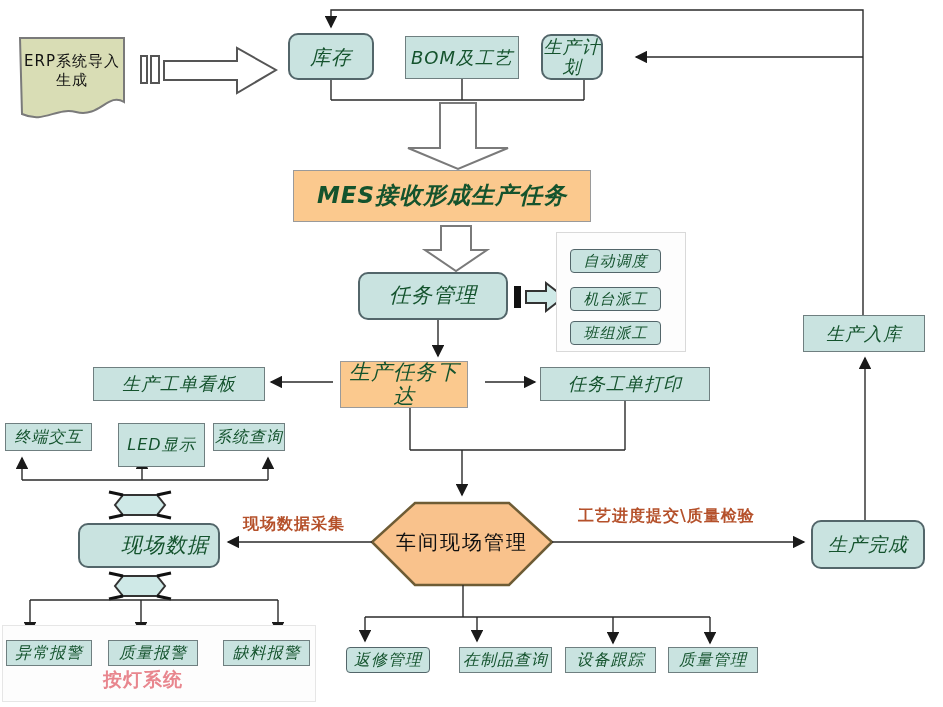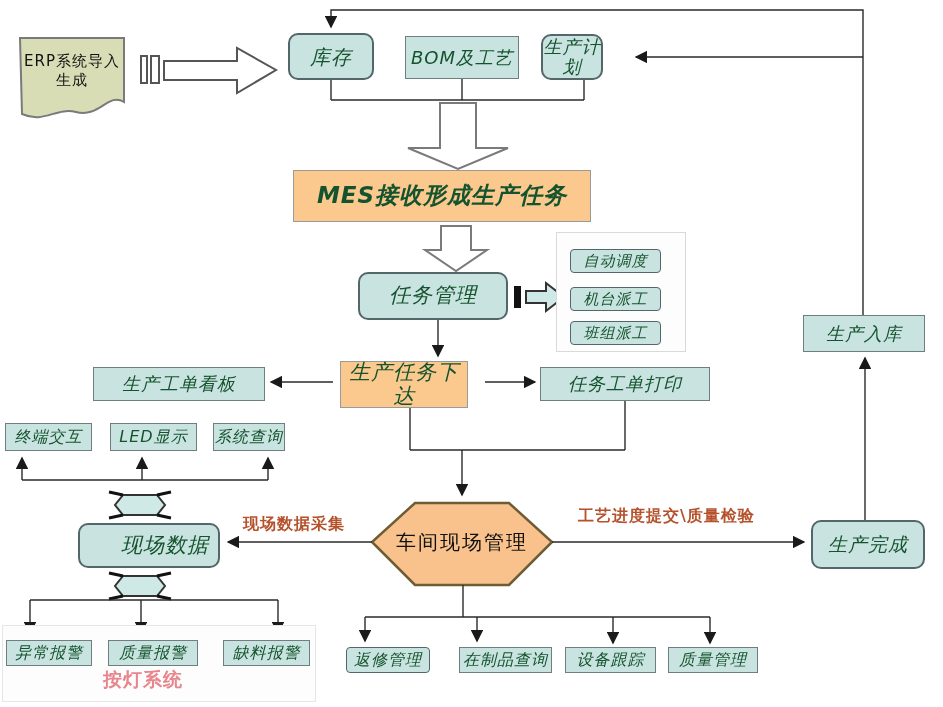--- a/index.html
+++ b/index.html
@@ -131,21 +131,21 @@
   <div class="node rounded f21" style="left:358px;top:272px;width:150px;height:48px;">任务管理</div>
   <div class="node rounded-sm f15" style="left:570px;top:249px;width:91px;height:24px;">自动调度</div>
   <div class="node rounded-sm f15" style="left:570px;top:287px;width:91px;height:24px;">机台派工</div>
   <div class="node rounded-sm f15" style="left:570px;top:321px;width:91px;height:24px;">班组派工</div>
 
   <div class="node orange f21" style="left:319px;top:361px;width:128px;height:47px;margin-left:21px;">生产任务下达</div>
   <div class="node f18" style="left:93px;top:367px;width:172px;height:34px;">生产工单看板</div>
   <div class="node f18" style="left:540px;top:367px;width:170px;height:34px;">任务工单打印</div>
 
   <div class="node f16" style="left:5px;top:423px;width:87px;height:28px;">终端交互</div>
-  <div class="node f16" style="left:110px;top:423px;width:87px;height:28px;">LED显示</div>
+  <div class="node f16" style="left:118px;top:423px;width:87px;height:44px;">LED显示</div>
   <div class="node f16" style="left:213px;top:423px;width:72px;height:28px;">系统查询</div>
 
   <div class="node rounded f21" style="left:78px;top:523px;width:142px;height:45px;padding-left:32px;">现场数据</div>
 
   <div class="hex-label f20" style="left:373px;top:526px;width:178px;height:32px;">车间现场管理</div>
 
   <div class="node rounded f19" style="left:811px;top:520px;width:114px;height:49px;">生产完成</div>
   <div class="node f18" style="left:803px;top:315px;width:122px;height:37px;">生产入库</div>
 
   <div class="node f16" style="left:6px;top:640px;width:86px;height:26px;">异常报警</div>

